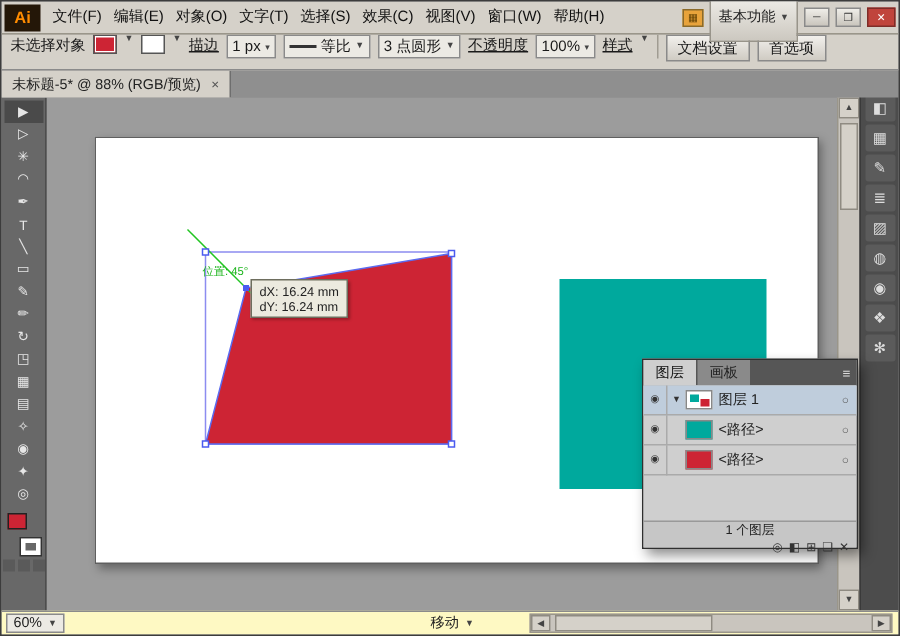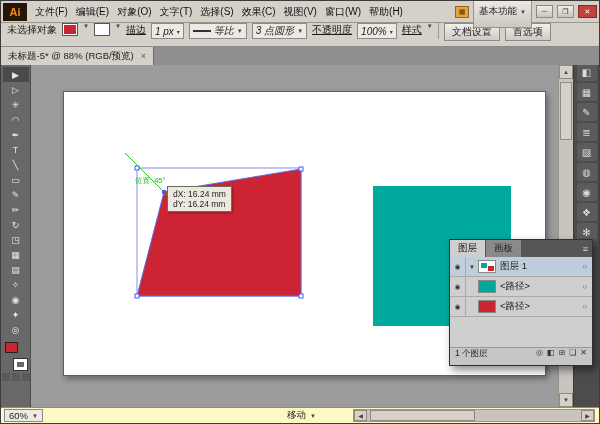--- a/index.html
+++ b/index.html
@@ -23,21 +23,21 @@
   .winbtn.close { background:#c0443c; color:#fff; border-color:#7e2d28; width:19px; }
 
   
   .controlbar { position:absolute; top:22px; left:0; right:0; height:24px; background:#d5d1c9;
                 border-bottom:1px solid #8b8b8b; display:flex; gap:5px;
                 font-size:10px; color:#1a1a1a; padding:0 6px; z-index:19; }
   .swatch { width:16px; height:13px; border:1px solid #555; box-shadow:inset 0 0 0 1px #fff; }
   .swatch.fill { background:#cd2434; }
   .swatch.stroke { background:#fff; }
   .dd { height:16px; border:1px solid #8a8a8a; background:#eceae4; display:flex; align-items:center;
-        gap:3px; padding:0 3px; white-space:nowrap;font-style:italic; }
+        gap:3px; padding:0 3px; white-space:nowrap; }
   .linklabel { text-decoration:underline; white-space:nowrap; }
   .profile-line { display:inline-block; width:18px; height:0; border-top:2px solid #333; }
   .cbtn { height:18px; border:1px solid #8a8a8a; background:linear-gradient(#f2f0ec,#cfcbc3);
           display:flex; align-items:center; padding:0 7px; white-space:nowrap; }
   .vsep { width:1px; height:16px; background:#a09c92; }
 
   
   .tabbar { position:absolute; top:46px; left:0; right:0; height:18px; background:#8f8f8f; display:flex; z-index:18; }
   .doc-tab { height:18px; background:#d5d1c9; border-right:1px solid #6e6e6e; display:flex;
              align-items:center; gap:7px; padding:0 7px; font-size:9.5px; color:#222; white-space:nowrap; }
@@ -80,41 +80,41 @@
               border:1px solid #5f5f5f; box-shadow:2px 3px 6px rgba(0,0,0,.35); }
   .heading { position:absolute; left:58px; top:46px; font-size:22px; font-weight:bold; color:#e8100c;
              letter-spacing:2px; white-space:nowrap; }
   svg.overlay { position:absolute; left:0; top:0; }
   .guide-label { position:absolute; left:104px; top:111px; color:#1db51d; font-size:7.5px; white-space:nowrap; }
   .tooltip { position:absolute; left:136px; top:121px; background:#eceadf; border:1px solid #6e6e5e;
              box-shadow:1px 1px 2px rgba(0,0,0,.3); font-size:8.5px; line-height:10px; color:#222;
              padding:2px 5px; white-space:nowrap; }
 
   
-  .layers { position:absolute; left:448px; top:238px; width:144px; height:127px; border:1px solid #2f2f2f;
+  .layers { position:absolute; left:427px; top:238px; width:144px; height:127px; border:1px solid #2f2f2f;
             box-shadow:3px 4px 8px rgba(0,0,0,.45); z-index:60; display:flex; flex-direction:column; background:#cfcfcf; }
   .lp-tabs { height:17px; background:#565656; display:flex; align-items:flex-end; }
   .lp-tab { font-size:9.5px; padding:2px 8px 2px 8px; white-space:nowrap; }
   .lp-tab.active { background:#cfcfcf; color:#111; }
   .lp-tab.inactive { background:#8a8a8a; color:#222; margin-left:1px; }
   .lp-menu { margin-left:auto; color:#ddd; font-size:9px; margin-right:4px; margin-bottom:3px; }
   .lp-rows { flex:1; background:#cfcfcf; }
   .lp-row { height:20px; display:flex; align-items:center; border-bottom:1px solid #aaa; font-size:9.5px; color:#222; }
   .lp-row.selected { background:#bfcddc; }
   .eye { width:16px; height:20px; line-height:20px; text-align:center; font-size:7px; color:#333; border-right:1px solid #aaa; }
   .exp { width:12px; font-size:6px; text-align:center; color:#333; }
   .indent { width:12px; }
   .thumb { width:18px; height:13px; background:#fff; border:1px solid #888; margin-right:4px; position:relative; }
   .thumb .m1 { position:absolute; left:2px; top:2px; width:6px; height:5px; background:#00a99d; }
   .thumb .m2 { position:absolute; left:9px; top:5px; width:6px; height:5px; background:#cd2434; }
   .thumb.teal { background:#00a99d; }
   .thumb.red { background:#cd2434; }
   .target { margin-left:auto; margin-right:5px; color:#555; font-size:8px; }
-  .lp-footer { height:18px; background:#c6c6c6; border-top:1px solid #999; display:flex; 
-               font-size:8.5px; color:#222; padding:0 5px; }
+  .lp-footer { height:18px; background:#c6c6c6; border-top:1px solid #999; display:flex; align-items:center;
+               font-size:8.5px; color:#222; padding:0 5px;flex-direction:column; }
   .lp-ficons { margin-left:auto; display:flex; gap:4px; font-size:8px; color:#333; }
 
   
   .statusbar { position:absolute; left:0; right:0; bottom:0; height:16px; background:#fef9c3;
                border-top:1px solid #8b8b8b; font-size:9.5px; color:#222; z-index:20; }
   .zoom { position:absolute; left:3px; top:1px; height:13px; border:1px solid #8a8a8a; background:#eceae4;
           display:flex; align-items:center; gap:4px; padding:0 4px; }
   .toolstatus { position:absolute; left:286px; top:1px; height:13px; display:flex; align-items:center; gap:4px; }
   .hscroll { position:absolute; left:352px; right:4px; top:1px; height:13px; background:#c9c5be;
              border:1px solid #9a968a; display:flex; align-items:center; }

